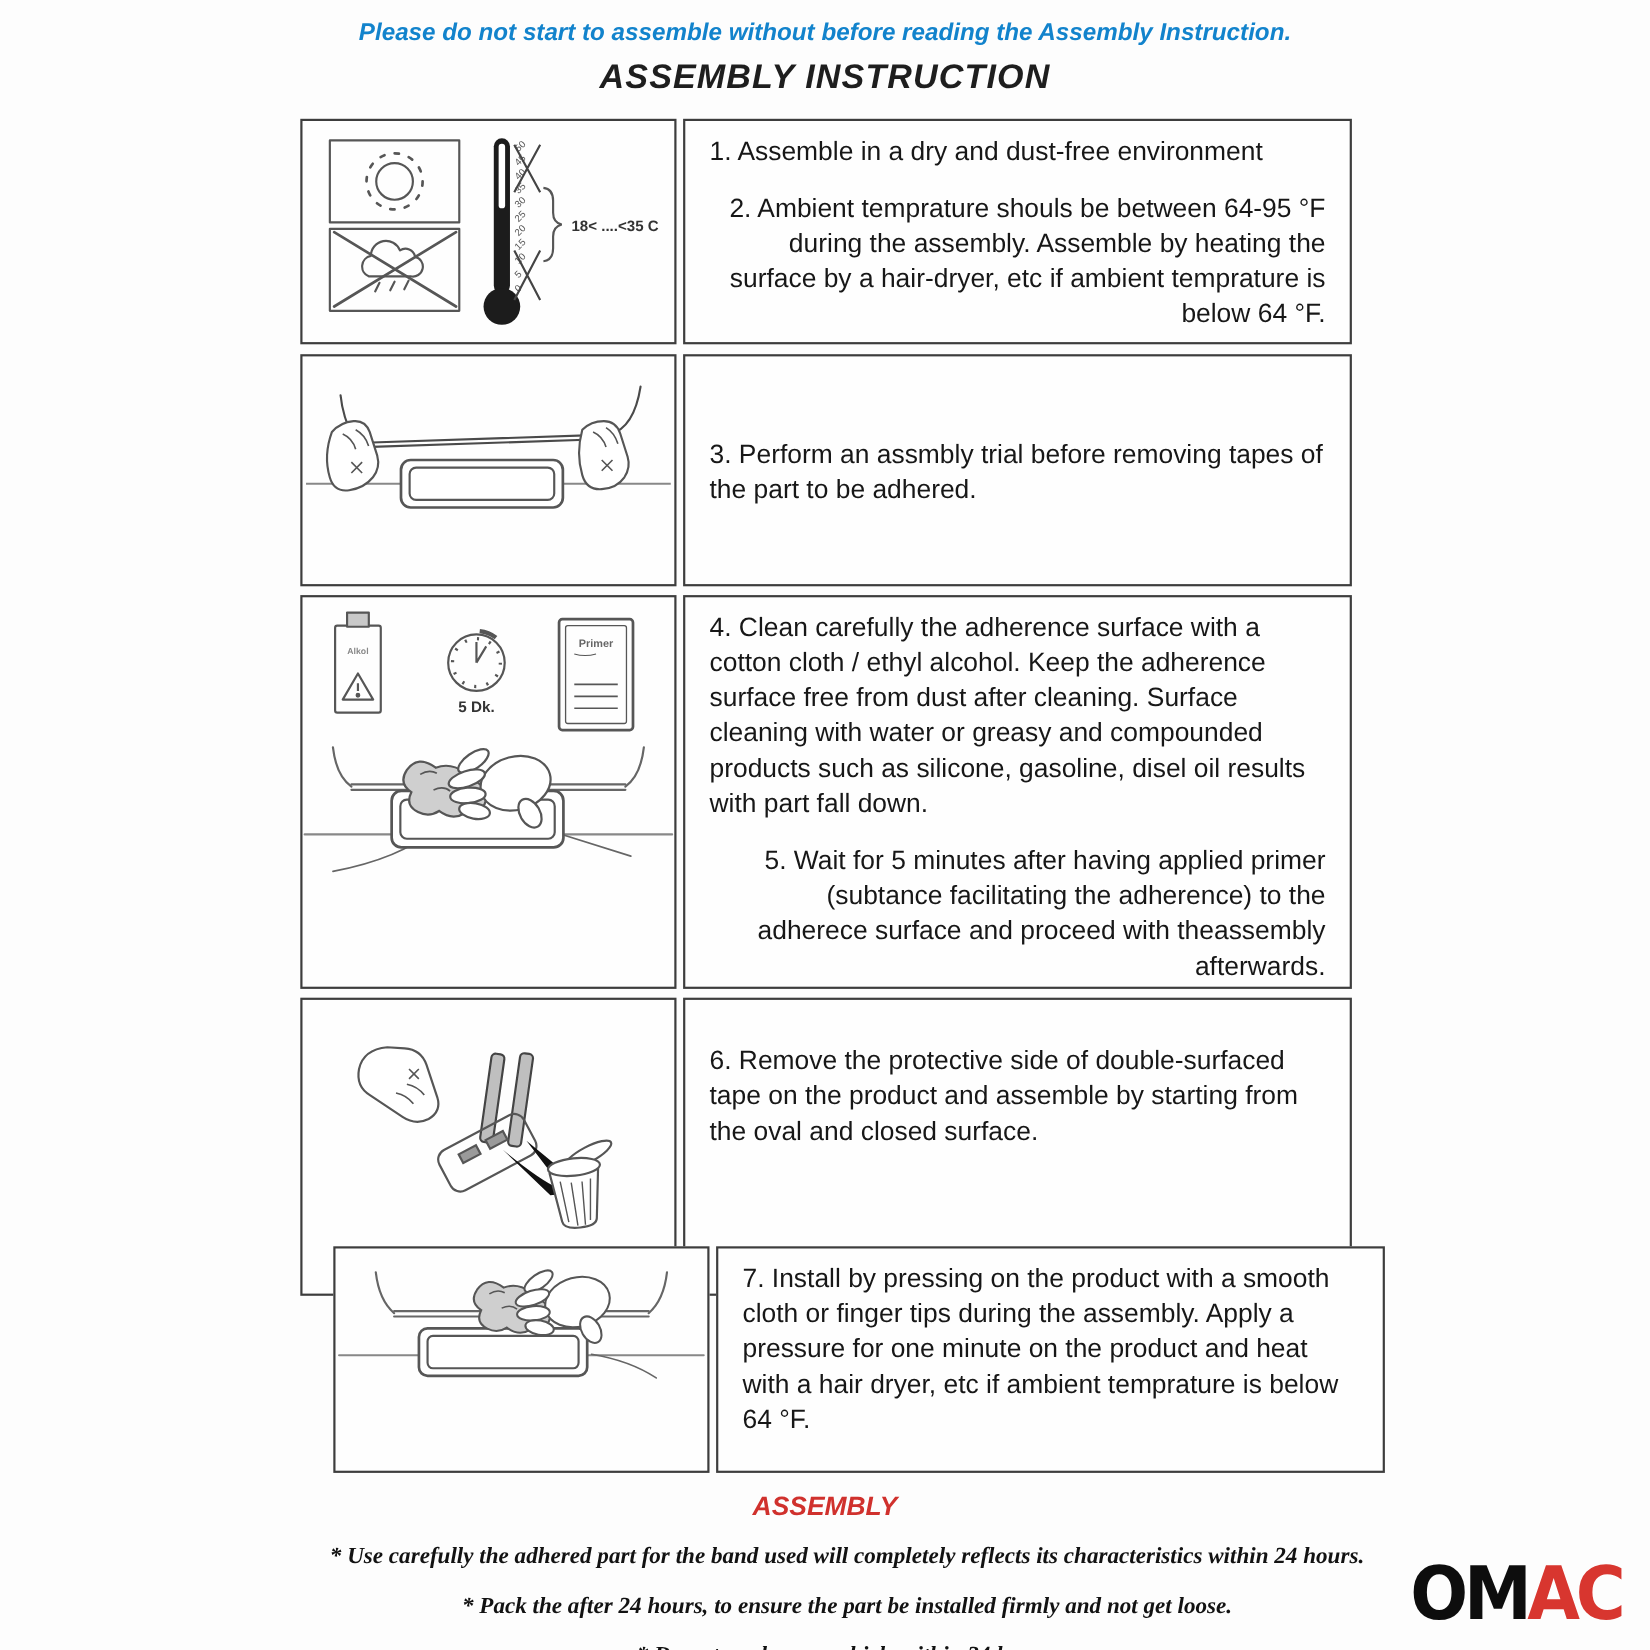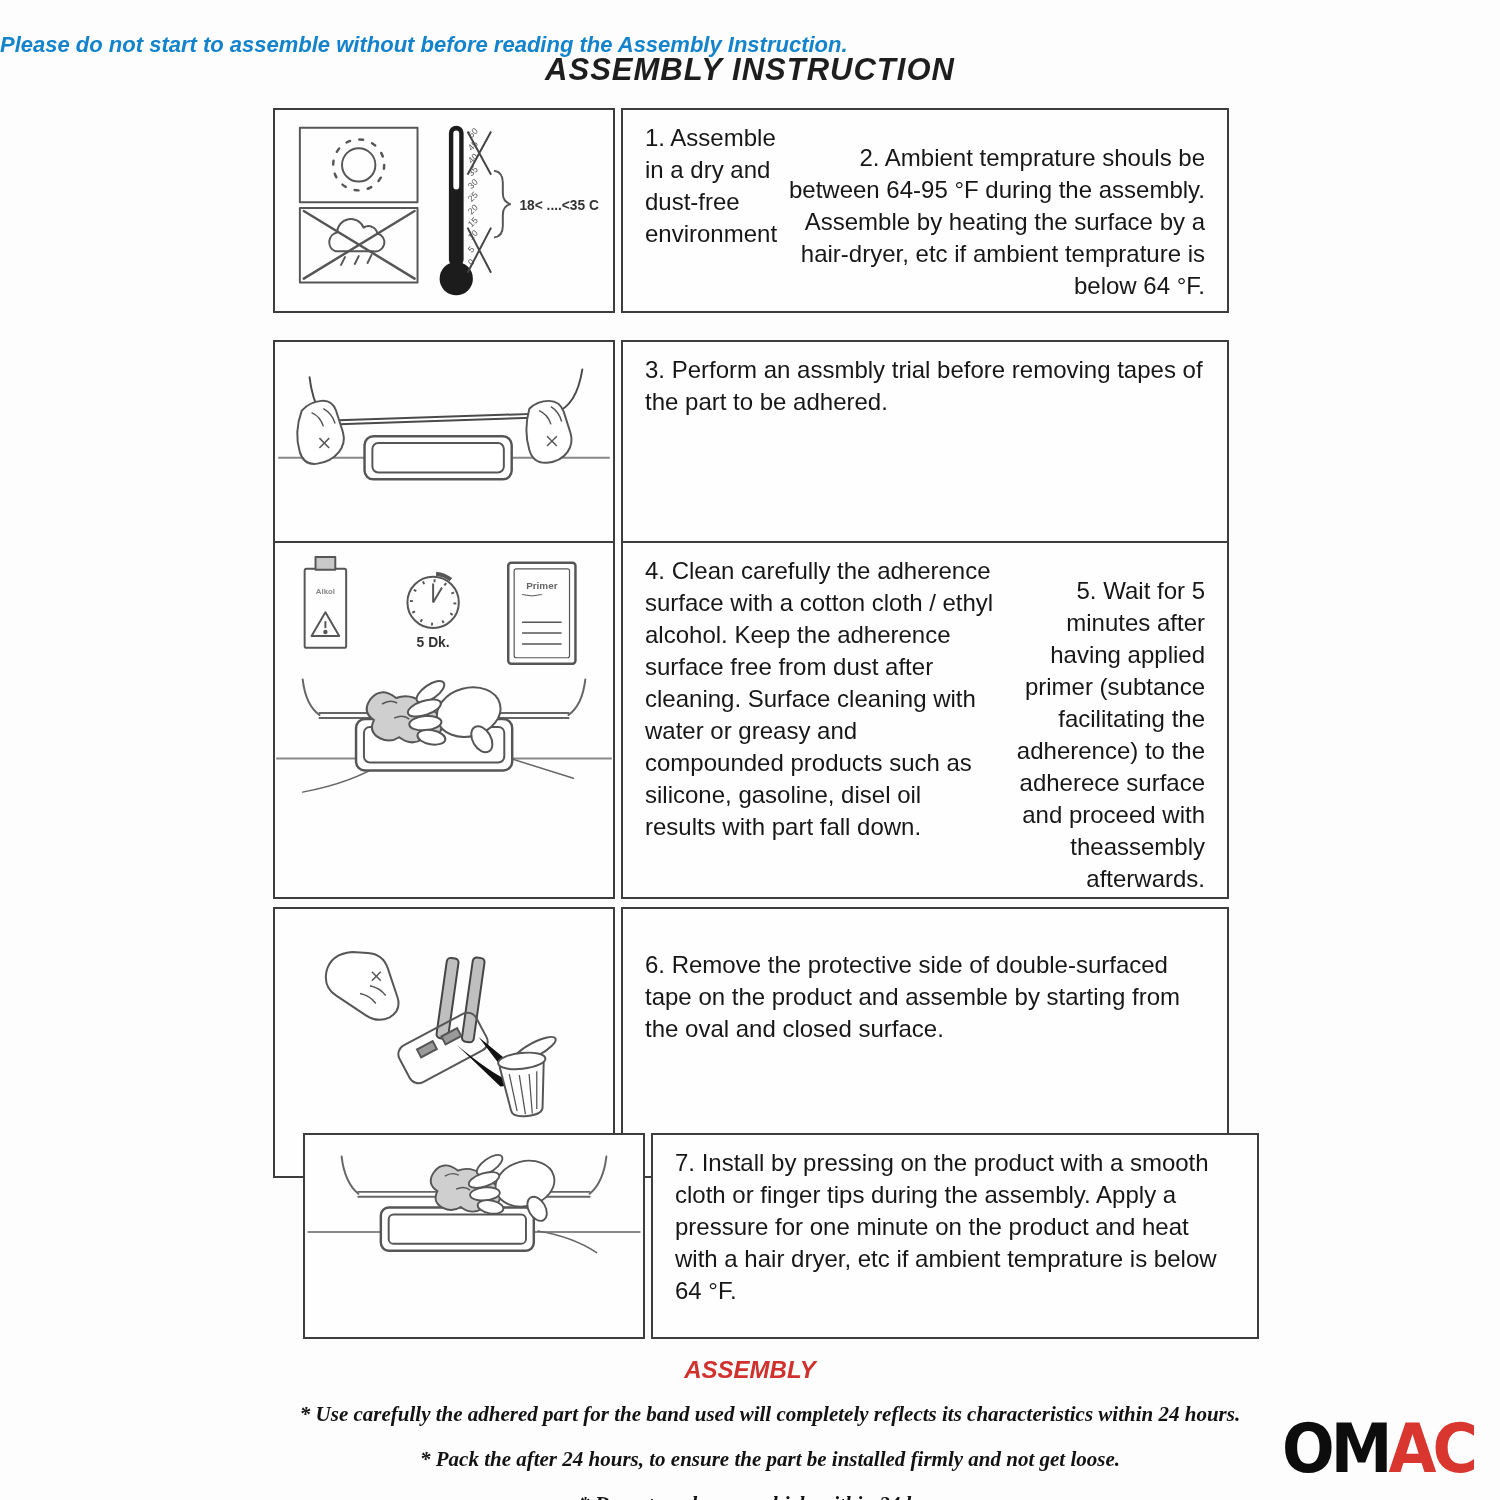--- a/index.html
+++ b/index.html
@@ -2,38 +2,38 @@
 <html style="--notice_blue: #1283cc; --attention_red: #d0312d; --logo_black: #0d0d0d; --logo_red: #d8362f; --sketch: #565656;"><head>
 <meta charset="utf-8">
 <style>
   html,body{margin:0;padding:0;background:#ffffff;}
   .page{
     position:relative;width:1500px;height:1500px;background:#fdfdfd;
     font-family:"Liberation Sans",sans-serif;overflow:hidden;
   }
   
   .notice{
-    position:absolute;top:32px;left:0;width:100%;
+    position:absolute;top:16px;left:0;width:100%;text-align:center;
     font-size:22px;font-weight:bold;font-style:italic;color:var(--notice_blue,#1283cc);
   }
   .page-title{
     position:absolute;top:52px;left:0;width:100%;text-align:center;
     font-size:31px;font-style:italic;font-weight:600;letter-spacing:1px;color:#1e1e1e;
   }
   
   .row{position:absolute;left:0;width:100%;}
   .illus-box,.text-box{
     position:absolute;top:0;height:100%;box-sizing:border-box;
     border:2px solid #3d3d3d;background:#fefefe;
   }
   .illus-box{left:273px;width:342px;}
   .text-box{
     left:621px;width:608px;padding:12px 22px 8px 22px;
     font-size:24px;line-height:32px;color:#171717;
-    display:flex;flex-direction:row;justify-content:flex-start;
+    display:flex;flex-direction:column;justify-content:flex-start;
   }
   .text-box p{margin:0;}
   .text-box p + p{margin-top:20px;text-align:right;}
   .row-2 .text-box{justify-content:center;}
   .row-4 .text-box{padding-top:40px;}
   .illus-box svg{display:block;width:100%;height:100%;}
   
   .attention-title{
     position:absolute;top:1356px;left:0;width:100%;text-align:center;
     font-size:24px;font-weight:bold;font-style:italic;color:var(--attention_red,#d0312d);
@@ -98,21 +98,21 @@
         <path d="M222,62 q9,1 9,12 v11 q0,9 8,11 q-8,2 -8,11 v11 q0,11 -9,12" stroke="#565656" stroke-width="2" fill="none"></path>
         <text x="248" y="102" font-size="14" font-weight="bold" fill="#333">18&lt; ....&lt;35 C</text>
       </svg>
     </div>
     <div class="text-box">
       <p>1. Assemble in a dry and dust-free environment</p>
       <p>2. Ambient temprature shouls be between 64-95 °F during the assembly. Assemble by heating the surface by a hair-dryer, etc if ambient temprature is below 64 °F.</p>
     </div>
   </div>
 
-  <div class="row row-2" style="top:340px;height:211px;">
+  <div class="row row-2" style="top:322px;height:211px;">
     <div class="illus-box">
       <svg viewBox="0 0 342 211">
         <line x1="2" y1="118" x2="340" y2="118" stroke="#888" stroke-width="2"></line>
         <g stroke="#4a4a4a" stroke-width="2" fill="none" stroke-linecap="round">
           <path d="M56,80 L268,73"></path>
           <path d="M56,84 L268,77"></path>
           <path d="M34,36 q2,20 12,40"></path>
           <path d="M284,72 q22,-6 28,-44"></path>
         </g>
         <g stroke="#565656" stroke-width="2.5" fill="#ffffff">

